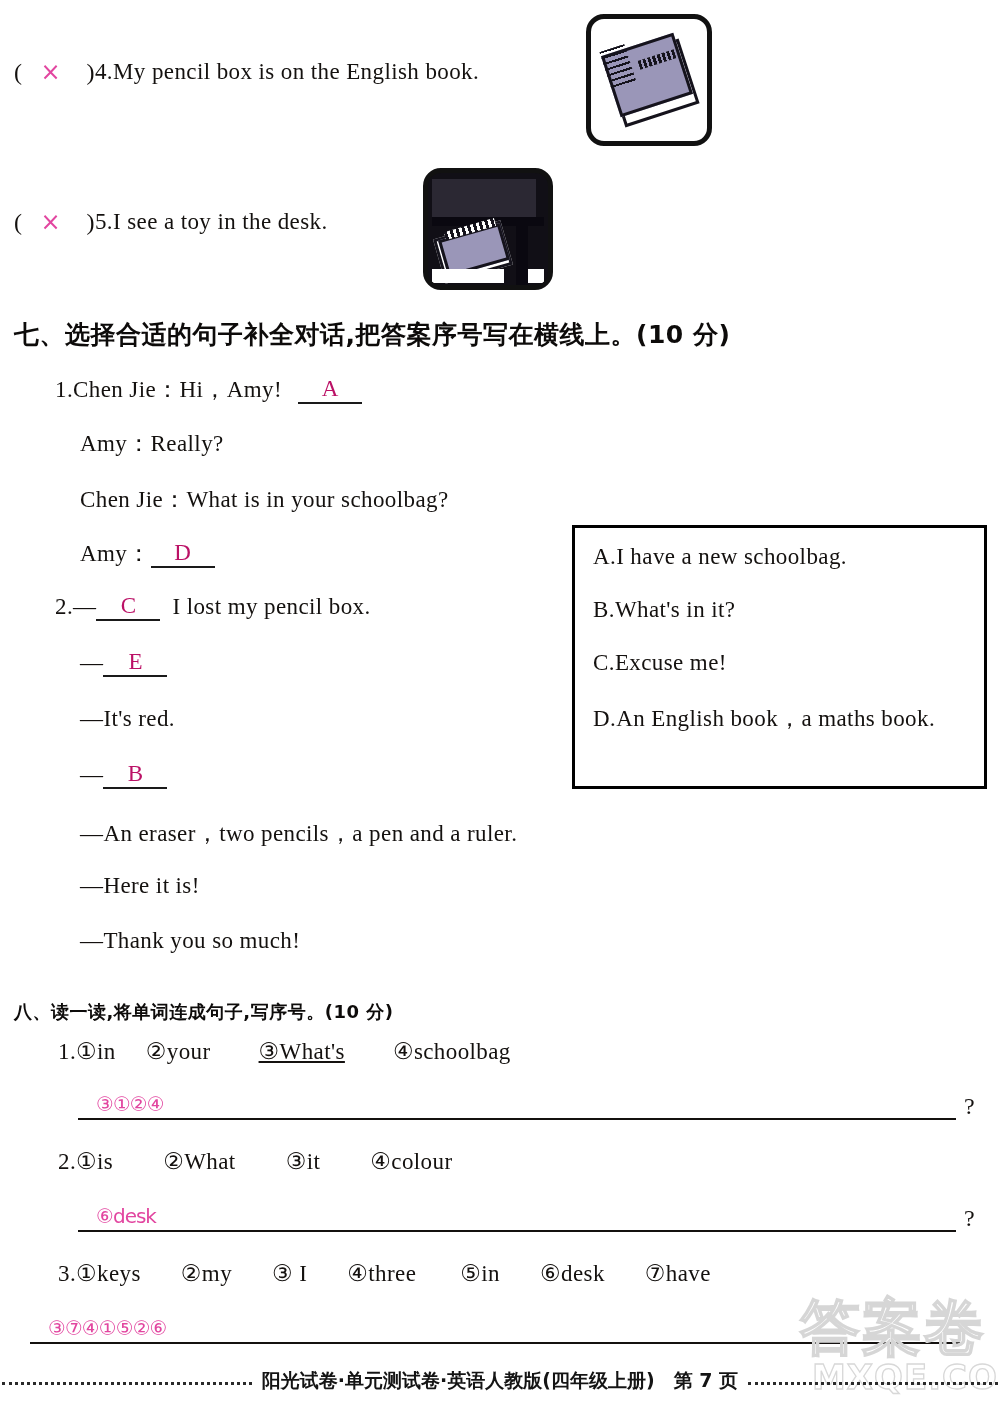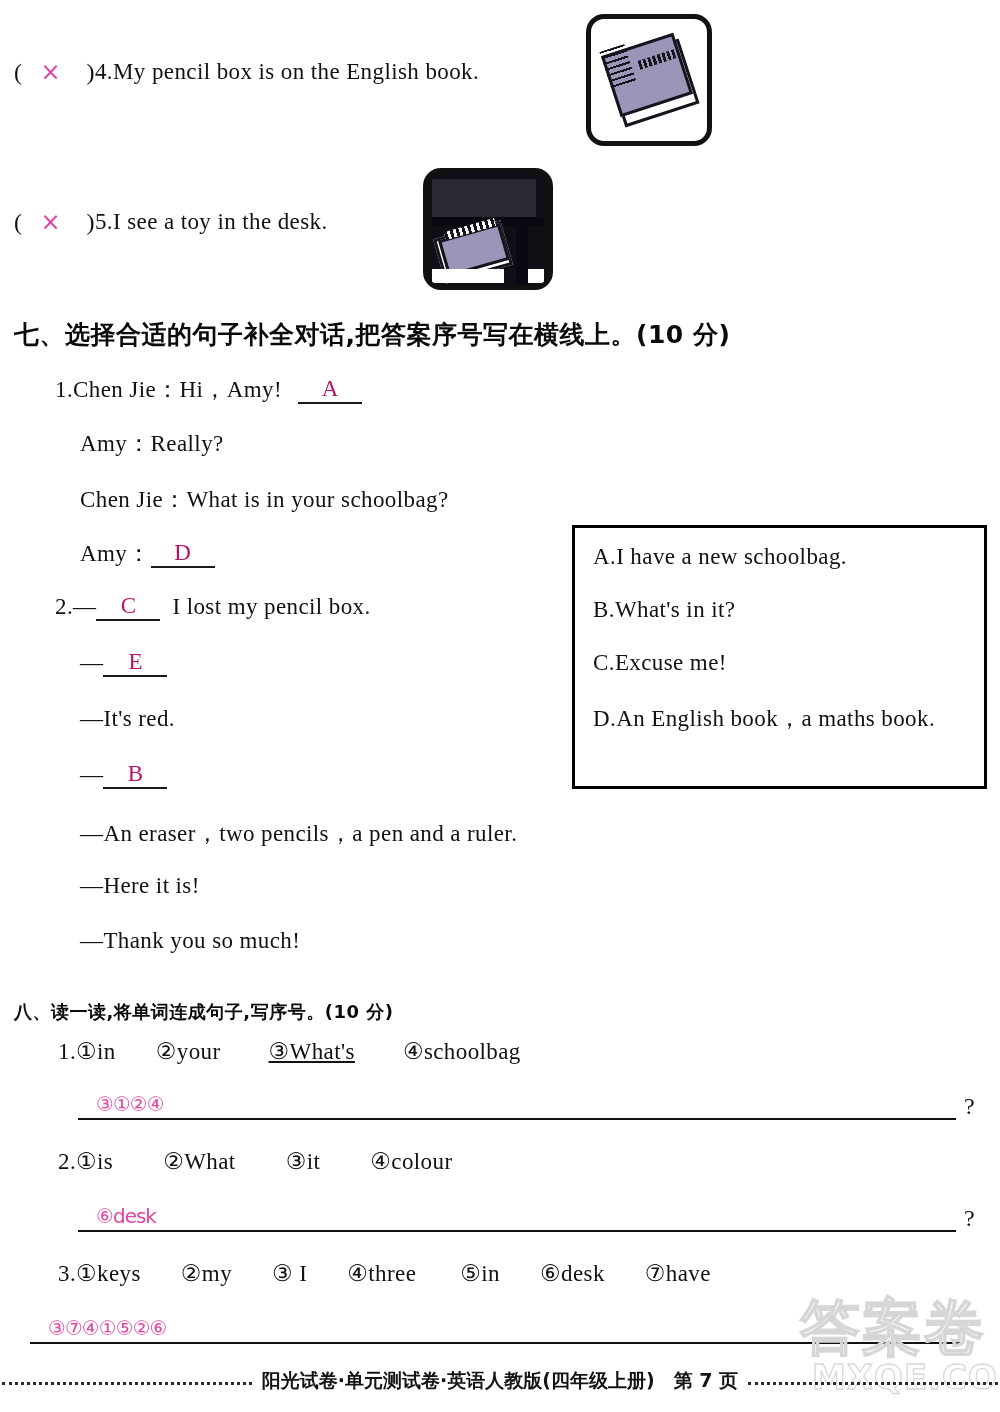--- a/index.html
+++ b/index.html
@@ -307,21 +307,21 @@
     <div class="choice-line en">A.I have a new schoolbag.</div>
     <div class="choice-line en">B.What's in it?</div>
     <div class="choice-line en">C.Excuse me!</div>
     <div class="choice-line en">D.An English book，a maths book.</div>
   </div>
 
   <div class="cn" style="position:absolute; left:14px; top:980px; font-size:18px;margin-top:20px;">八、读一读,将单词连成句子,写序号。(10 分)</div>
 
   <div class="wo-words en" style="left:58px; top:1038px;">
     <span>1.</span>
-    <span style="margin-right:40px;">①in</span>
+    <span style="margin-right:30px;">①in</span>
     <span style="margin-right:48px;">②your</span>
     <span style="margin-right:48px;text-decoration:underline;">③What's</span>
     <span>④schoolbag</span>
   </div>
   <div class="wo-answer-row" style="left:78px; top:1090px;">
     <div class="wo-answer-line" style="width:878px;">
       <span class="wo-answer-text">③①②④</span>
     </div>
     <span class="en wo-qmark">?</span>
   </div>

